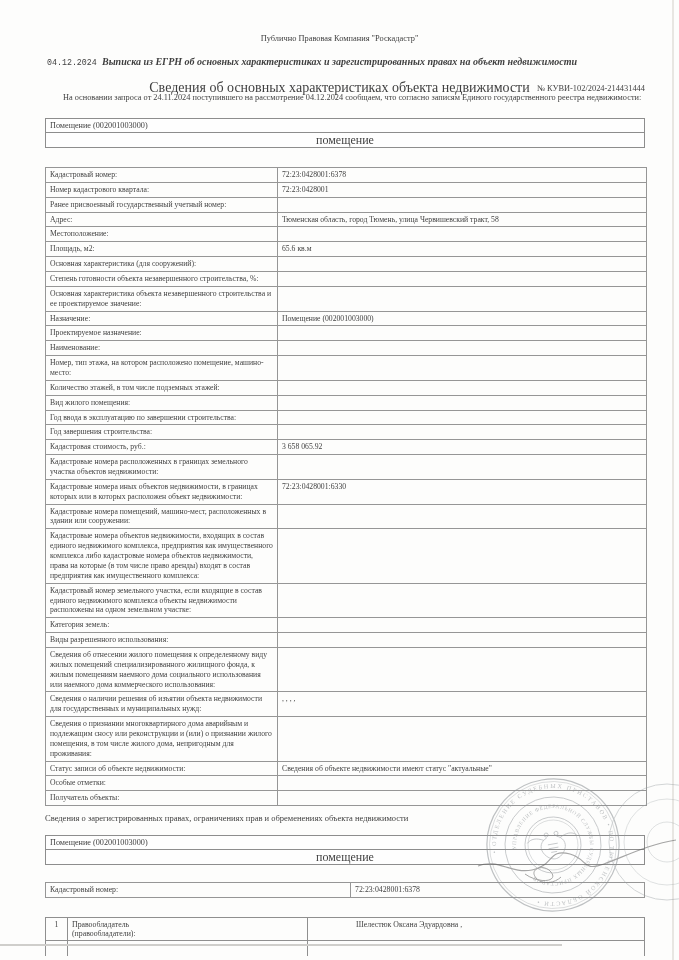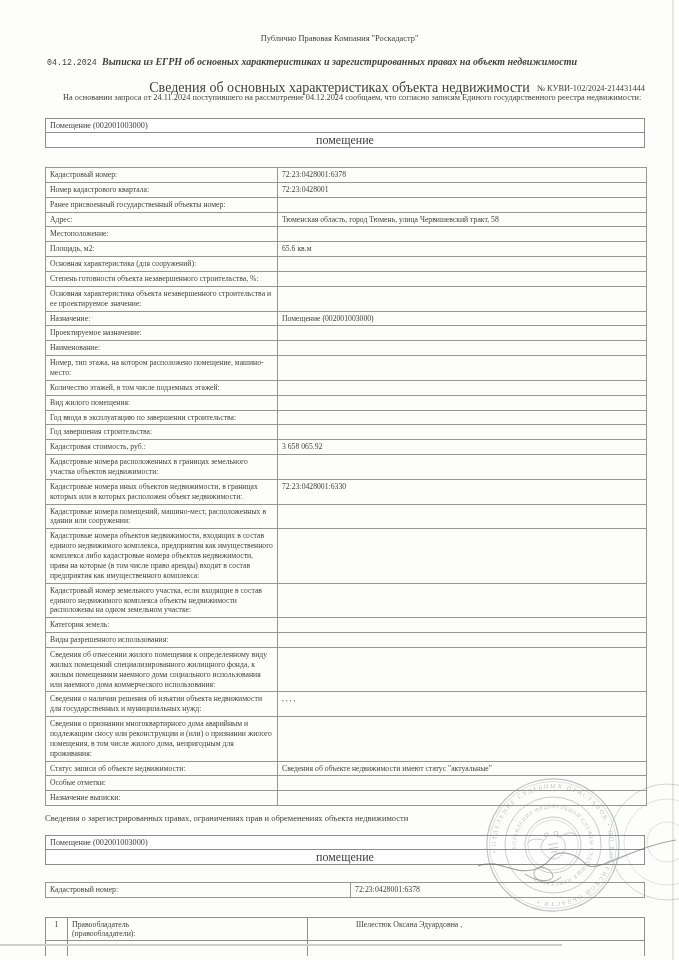--- a/index.html
+++ b/index.html
@@ -94,21 +94,21 @@
       <tbody>
           <tr>
           <td class="lbl">Кадастровый номер:</td>
           <td class="val">72:23:0428001:6378</td>
         </tr>
           <tr>
           <td class="lbl">Номер кадастрового квартала:</td>
           <td class="val">72:23:0428001</td>
         </tr>
           <tr>
-          <td class="lbl">Ранее присвоенный государственный объекты номер:</td>
+          <td class="lbl">Ранее присвоенный государственный учетный номер:</td>
           <td class="val"></td>
         </tr>
           <tr>
           <td class="lbl">Адрес:</td>
           <td class="val">Тюменская область, город Тюмень, улица Червишевский тракт, 58</td>
         </tr>
           <tr>
           <td class="lbl">Местоположение:</td>
           <td class="val"></td>
         </tr>
@@ -206,21 +206,21 @@
         </tr>
           <tr>
           <td class="lbl">Статус записи об объекте недвижимости:</td>
           <td class="val">Сведения об объекте недвижимости имеют статус "актуальные"</td>
         </tr>
           <tr>
           <td class="lbl">Особые отметки:</td>
           <td class="val"></td>
         </tr>
           <tr>
-          <td class="lbl">Назначение выписки:</td>
+          <td class="lbl">Получатель объекты:</td>
           <td class="val"></td>
         </tr>
         </tbody>
     </table>
 
     <div class="sec2-title">Сведения о зарегистрированных правах, ограничениях прав и обременениях объекта недвижимости</div>
 
     <div class="obj-box obj-box2">
       <div class="r1">Помещение (002001003000)</div>
       <div class="r2">помещение</div>

